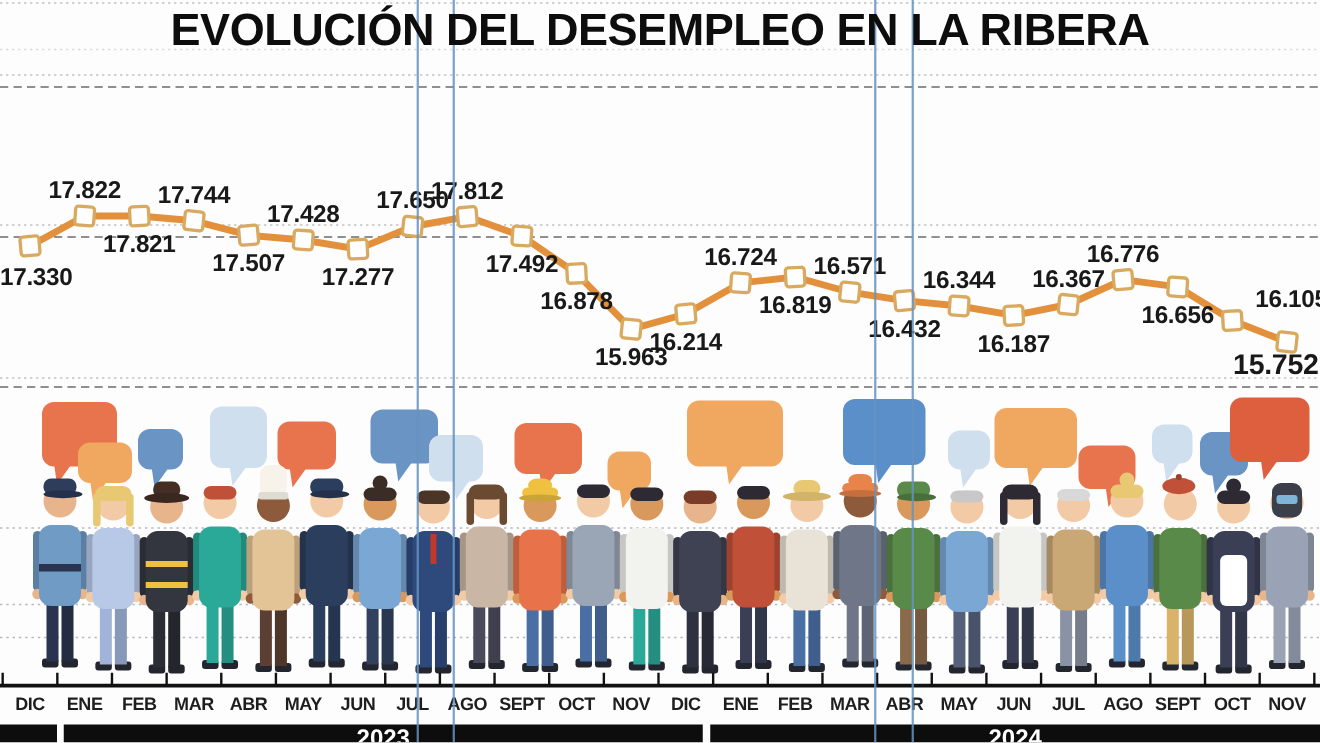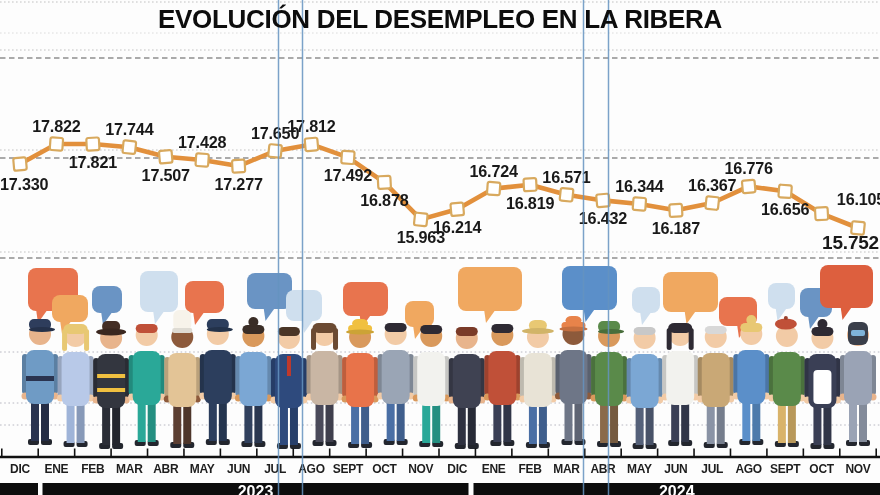--- a/index.html
+++ b/index.html
@@ -2,21 +2,21 @@
 <html><head>
 <meta charset="utf-8">
 <style>
   html,body{margin:0;padding:0;background:#ffffff;}
   #stage{
     position:relative;width:880px;height:495px;overflow:hidden;
     background:#fdfdfd;font-family:"Liberation Sans", sans-serif;
   }
   #title{
     position:absolute;top:4px;left:0;width:880px;text-align:center;
-    font-size:26px;font-weight:800;letter-spacing:-0.3px;color:#0d0d0d;
+    font-size:30px;font-weight:800;letter-spacing:-0.3px;color:#0d0d0d;
     z-index:5;
   }
   svg{position:absolute;top:0;left:0;}
 </style>
 </head>
 <body>
 
 <div id="stage">
   <div id="title">EVOLUCIÓN DEL DESEMPLEO EN LA RIBERA</div>
   <svg id="scene" width="880" height="495" viewBox="0 0 880 495">

